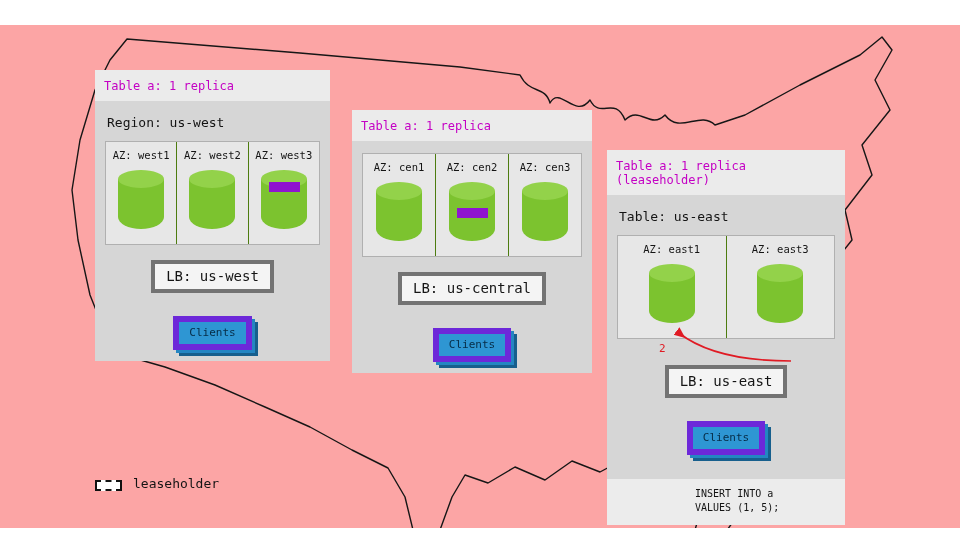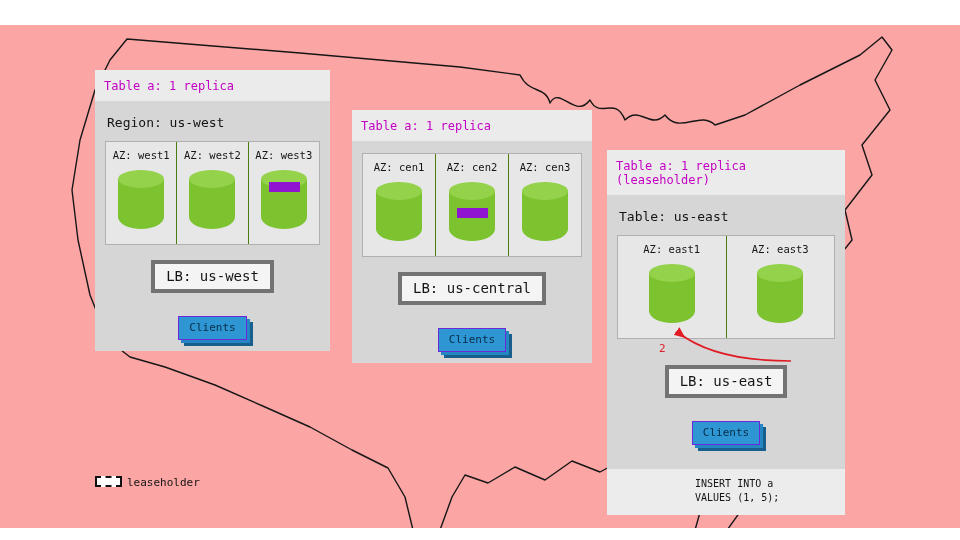--- a/index.html
+++ b/index.html
@@ -22,30 +22,30 @@
   .cylinder { position:relative; width:46px; height:50px; background:#7cc32f; border-radius:0 0 50% 50% / 0 0 12px 12px; margin-top:9px; }
   .cylinder::before { content:""; position:absolute; top:-9px; left:0; right:0; height:18px; background:#93d24a; border-radius:50%; }
 
   .marker { position:absolute; z-index:2; left:8px; top:12px; width:31px; height:10px; background:#8f13d0; }
   .marker.pos-top { top:3px; }
   .marker.pos-mid { top:17px; }
   .marker.leaseholder { left:7px; top:9px; width:32px; height:13px; border:2px dashed #111; }
 
   .lb-box { background:#f4f4f4; border:4px solid #737373; font-size:14px; color:#141414; padding:4px 11px 5px 11px; width:max-content; margin:15px auto 0 auto; white-space:nowrap; }
 
-  .clients-btn { position:relative; background:#2e96d3; border:1px solid #6d28d9; color:#062c46; font-size:11px; padding:4px 10px 5px 10px; width:max-content; margin:23px auto 0 auto;
+  .clients-btn { position:relative; background:#2e96d3; border:6px solid #6d28d9; color:#062c46; font-size:11px; padding:4px 10px 5px 10px; width:max-content; margin:23px auto 0 auto;
     box-shadow:3px 3px 0 #2486c2, 6px 6px 0 #175f8d; }
 
   .arrow-row { position:relative; height:24px; }
   .arrow-label { position:absolute; left:42px; top:3px; color:#e01b24; font-size:11px; }
   .arrow-svg { position:absolute; left:50px; top:-18px; width:140px; height:44px; overflow:visible; }
 
   .sql-note { background:#ececec; padding:8px 10px 10px 88px; font-size:10px; line-height:1.4; color:#141414; }
 
-  #legend { position:absolute; left:95px; top:451px; display:flex; align-items:flex-start; gap:5px; font-size:11px; color:#141414; }
+  #legend { position:absolute; left:95px; top:451px; display:flex; align-items:flex-end; gap:11px; font-size:13px; color:#141414; }
   #legend .swatch { width:27px; height:11px; background:#fff; border:2px dashed #111; }
 </style>
 </head>
 <body>
 
 <div id="stage">
 
   <svg id="map-svg" viewBox="0 0 960 540" aria-hidden="true">
     <path d="M 127,14 L 300,28 L 460,42 L 520,50
              C 530,70 545,60 550,78 C 560,60 575,95 590,75

